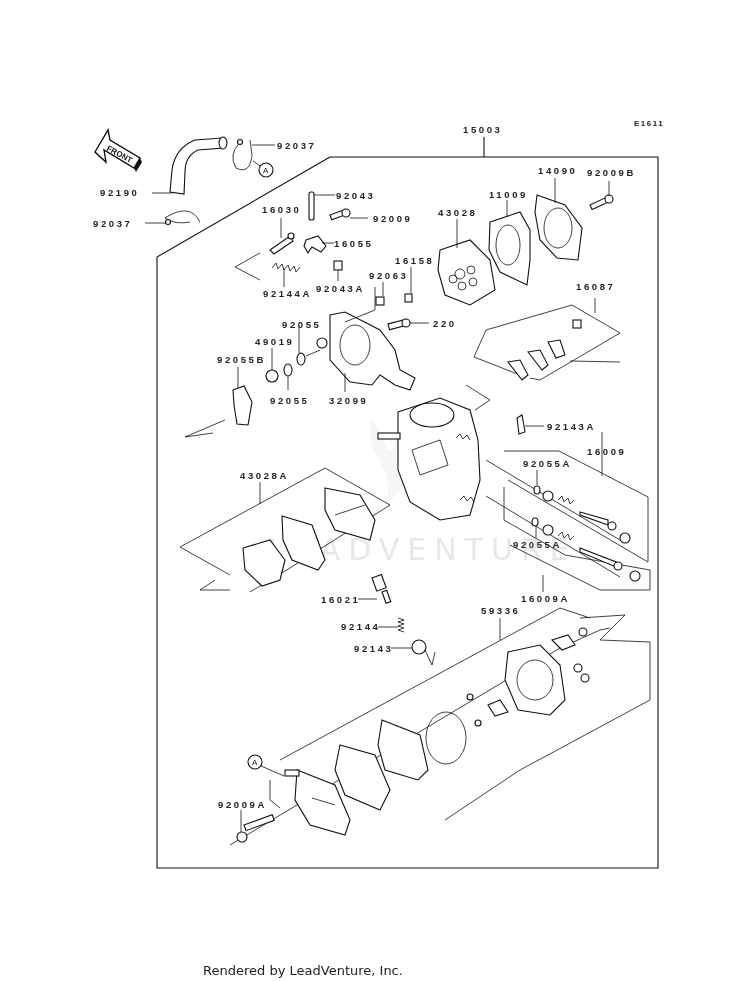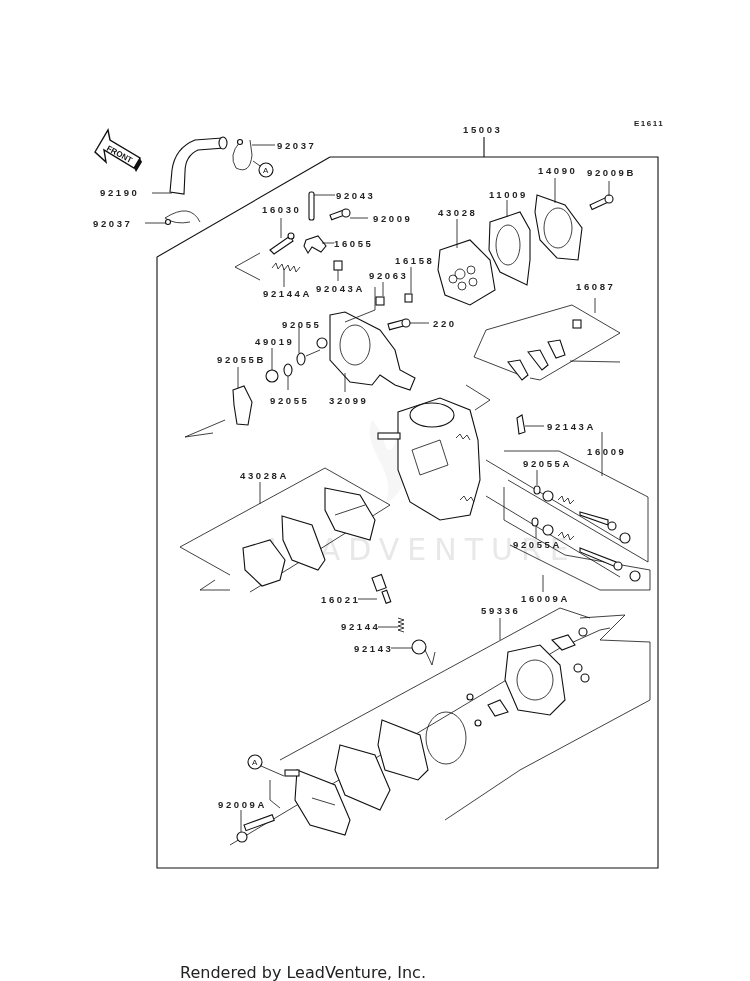--- a/index.html
+++ b/index.html
@@ -4,21 +4,21 @@
 <style>
   html, body { margin: 0; padding: 0; background: #ffffff; }
   body { width: 750px; height: 981px; position: relative; overflow: hidden; font-family: "DejaVu Sans", sans-serif; }
   #diagram { position: absolute; left: 0; top: 0; width: 750px; height: 981px; }
   .lbl { font-family: "Liberation Sans", sans-serif; font-size: 9.5px; font-weight: bold; fill: #222; letter-spacing: 2.6px; }
   .code { font-family: "Liberation Sans", sans-serif; font-size: 8px; font-weight: bold; fill: #222; letter-spacing: 1.5px; }
   .ln { stroke: #111; stroke-width: 1.1; fill: none; }
   .part { stroke: #111; stroke-width: 1.1; fill: #fff; }
   .thin { stroke: #111; stroke-width: 0.8; fill: none; }
   .wm { font-family: "DejaVu Sans", sans-serif; font-size: 30px; fill: #e8e8e8; letter-spacing: 8px; }
-  .footer { position: absolute; left: 0; width: 606px; top: 963px; text-align: center; font-family: "DejaVu Sans", sans-serif; font-size: 16px; color: #222; }
+  .footer { position: absolute; left: 0; width: 606px; top: 963px; text-align: center; font-family: "DejaVu Sans", sans-serif; font-size: 13px; color: #222; }
 </style>
 </head>
 <body>
 
 <svg id="diagram" viewBox="0 0 750 981" xmlns="http://www.w3.org/2000/svg">
 
   <text class="wm" x="268" y="560">LEADVENTURE</text>
   <g opacity="0.5">
     <path d="M372 420 C360 450 400 470 385 505 C420 480 410 445 395 430 C398 450 388 455 385 445 C382 432 378 428 372 420Z" fill="#eeeeee"></path>
   </g>

